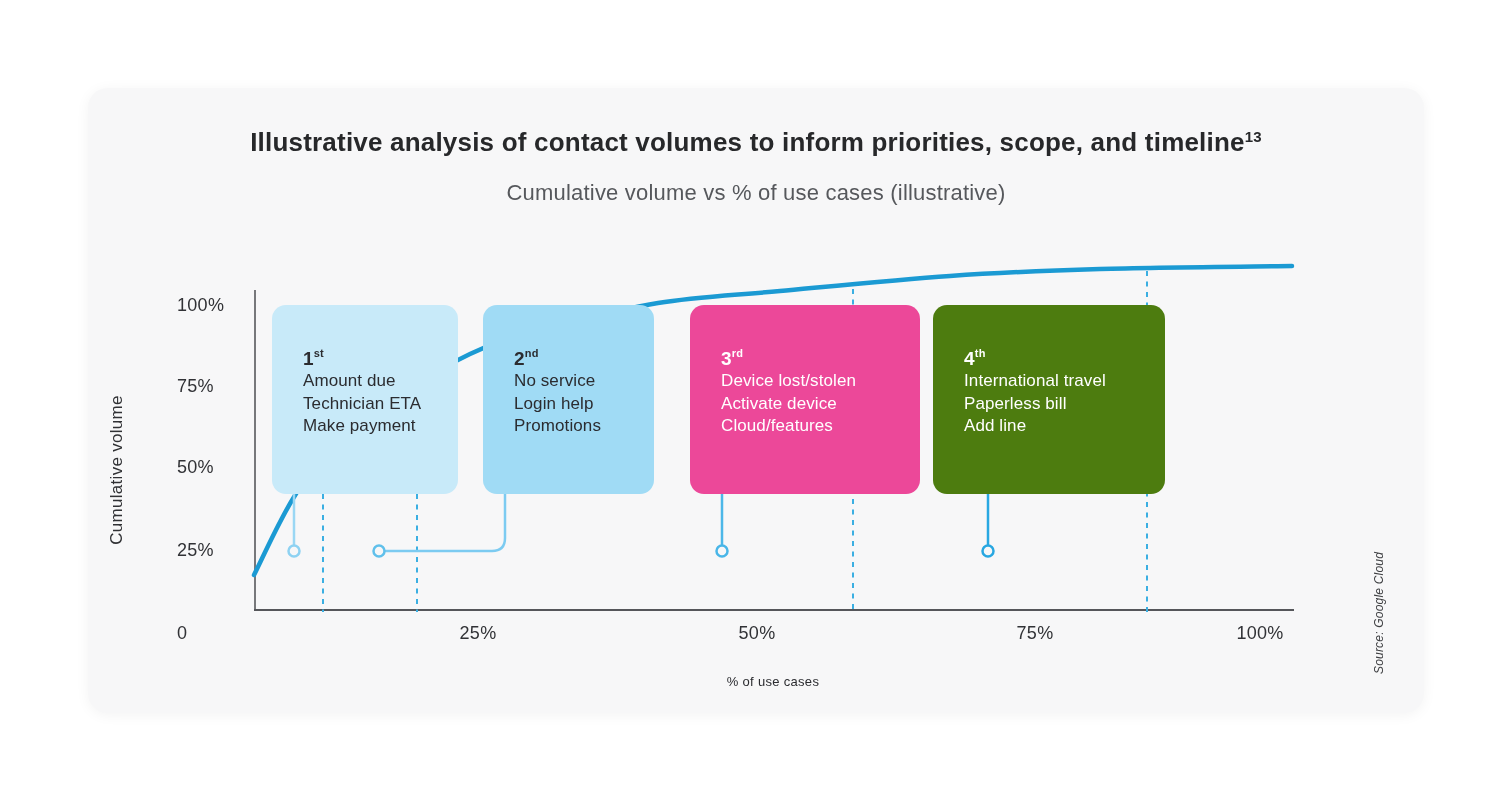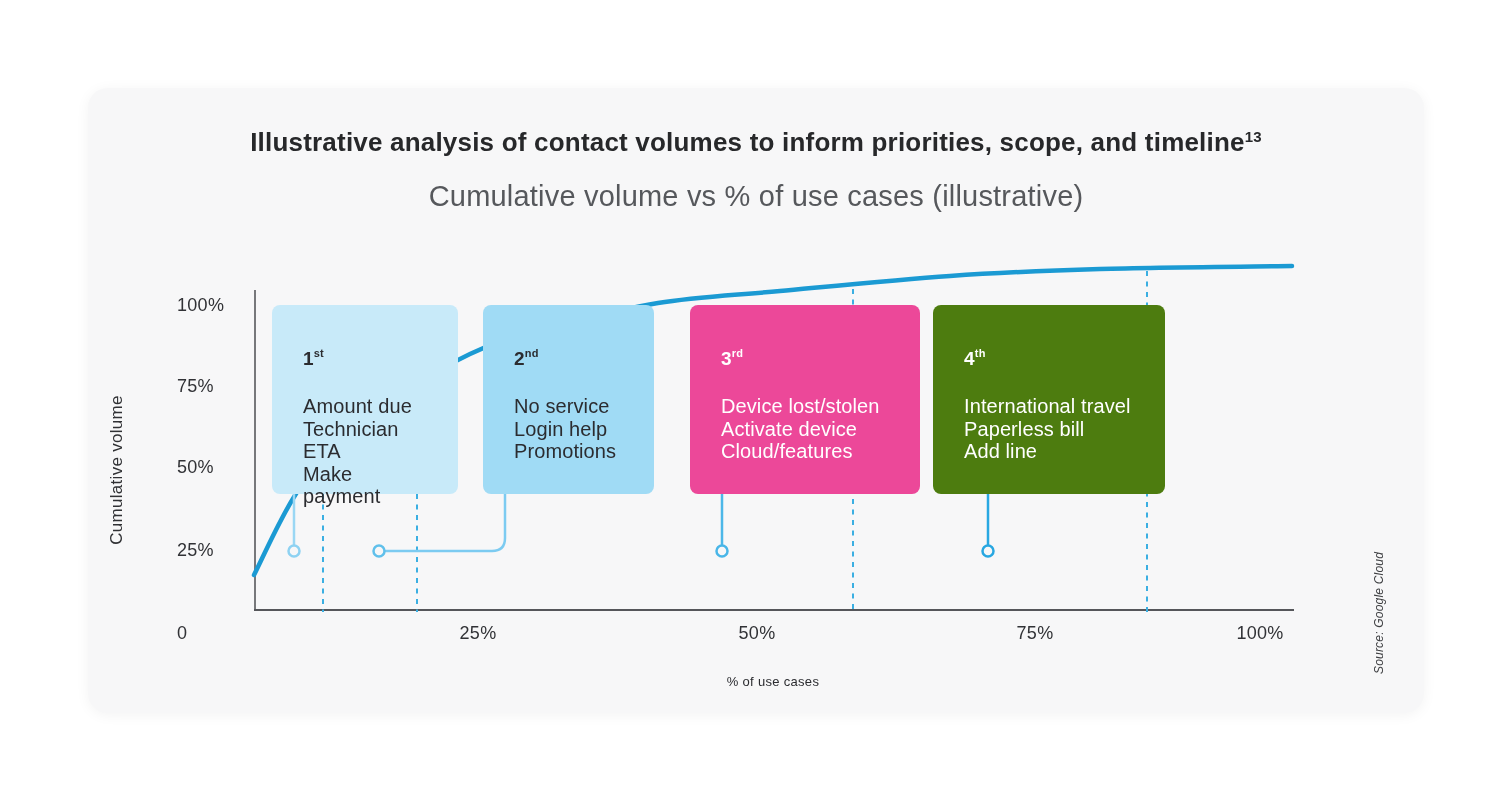--- a/index.html
+++ b/index.html
@@ -14,30 +14,30 @@
     background:#f7f7f8;border-radius:20px;
     box-shadow:0 2px 14px rgba(0,0,0,0.05);
   }
   .title{
     position:absolute;left:0;top:127px;width:1512px;text-align:center;
     font-size:26px;font-weight:600;color:#27282a;letter-spacing:.2px;
   }
   .title .fnote{font-size:15px;vertical-align:9px;font-weight:600;}
   .subtitle{
     position:absolute;left:0;top:180px;width:1512px;text-align:center;
-    font-size:29px;font-weight:400;color:#56585c;letter-spacing:.2px;
+    font-size:22px;font-weight:400;color:#56585c;letter-spacing:.2px;
   }
   svg.chart{position:absolute;left:0;top:0;z-index:1;}
   .seg-box{
-    position:absolute;top:305px;height:189px;border-radius:8px;z-index:2;
+    position:absolute;top:305px;height:189px;border-radius:14px;z-index:2;
     box-sizing:border-box;padding:42px 24px 0 31px;
   }
   .seg-rank{font-size:19px;font-weight:600;letter-spacing:.2px;}
   .seg-rank .ord{font-size:11px;vertical-align:8px;}
-  .seg-items{margin-top:25px;font-size:20px;line-height:22.5px;font-weight:400;letter-spacing:.1px;}
+  .seg-items{font-size:17px;line-height:22.5px;font-weight:400;letter-spacing:.1px;}
   .b1{left:272px;width:186px;}
   .b2{left:483px;width:171px;}
   .b3{left:690px;width:230px;}
   .b4{left:933px;width:232px;}
   .ytick{
     position:absolute;left:177px;transform:translateY(-50%);z-index:2;
     font-size:18px;color:#313236;letter-spacing:.3px;
   }
   .yt0{top:305px}.yt1{top:386px}.yt2{top:467px}.yt3{top:550px}.yt4{top:633px}
   .xtick{

